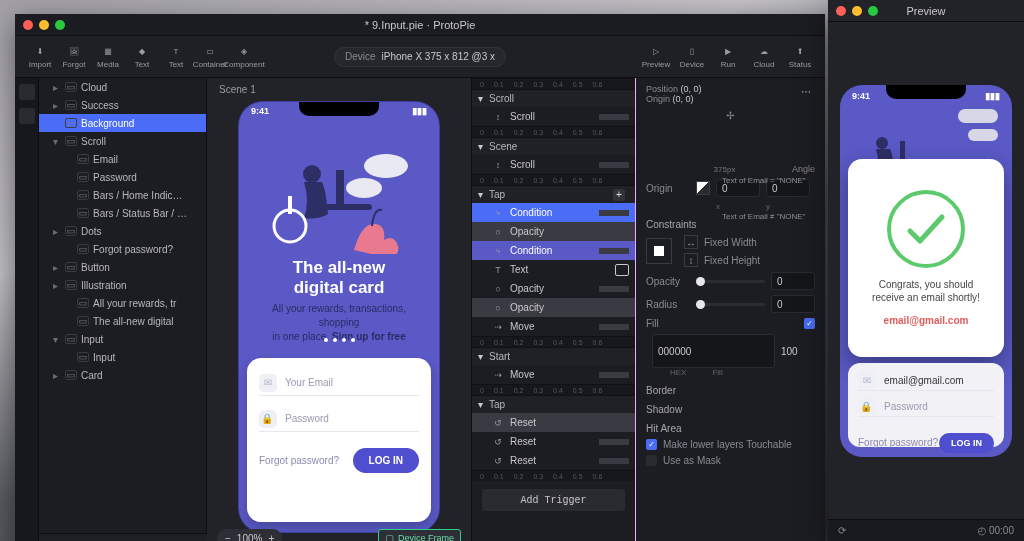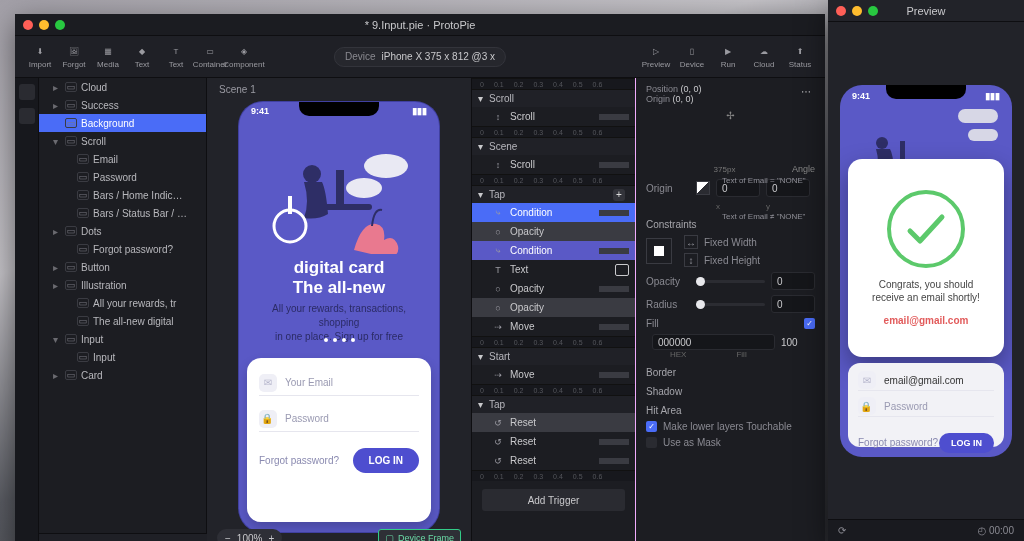--- a/index.html
+++ b/index.html
@@ -38,21 +38,21 @@
   .scene-label{position:absolute; left:12px; top:6px; font-size:10px; color:#9a9aa2;}
   .zoom-pill{position:absolute; left:10px; bottom:8px; background:#2e2f36; border-radius:10px; height:18px; padding:0 8px; display:flex; align-items:center; gap:6px; font-size:10px;}
   .df-pill{position:absolute; right:10px; bottom:8px; background:#2e2f36;border:1px solid #3c8; color:#6ad9a5; border-radius:3px; height:18px; padding:0 6px; display:flex;align-items:center; font-size:9px; gap:4px;}
 
   .phone{ position:absolute; left:50%; top:24px; transform:translateX(-50%); width:200px; height:430px; background:#5a59c6; border-radius:24px; overflow:hidden; box-shadow:0 0 0 1px #4040a0;}
   .notch{position:absolute; top:0; left:50%; transform:translateX(-50%); width:80px; height:14px; background:#000; border-radius:0 0 10px 10px;}
   .status-row{position:absolute;top:4px;left:0;right:0;display:flex;justify-content:space-between;padding:0 12px;color:#fff;font-size:9px;font-weight:600;}
   .illus{position:absolute; top:22px; left:0; right:0; height:130px; display:flex; align-items:flex-end; justify-content:center;}
   .hero-title{position:absolute; top:156px; left:0; right:0; text-align:center; color:#fff; font-weight:700; font-size:17px; line-height:1.15;}
   .hero-sub{position:absolute; top:200px; left:16px; right:16px; text-align:center; color:#2b2b66; font-size:10px; line-height:1.4;}
-  .hero-sub .b{font-weight:400;}
+  .hero-sub .b{font-weight:700;}
   .dots{position:absolute; top:236px; left:0; right:0; display:flex; justify-content:center; gap:5px;}
   .dots span{width:4px;height:4px;border-radius:50%;background:#fff;}
   .card{position:absolute; left:8px; right:8px; top:256px; bottom:10px; background:#fff; border-radius:14px; padding:12px 12px; box-shadow:0 6px 12px rgba(0,0,0,.2);}
   .inp{height:26px;border-bottom:1px solid #e6e6ee;display:flex;align-items:center;gap:8px;color:#9a9ab2;font-size:10px;margin-bottom:10px;}
   .inp .ii{width:18px;height:18px;border-radius:5px;background:#efeff6;display:flex;align-items:center;justify-content:center;color:#b6b6cc;}
   .cfoot{display:flex;justify-content:space-between;align-items:center;margin-top:16px;}
   .forgot{color:#8a8ab0;font-size:10px;}
   .loginbtn{background:#4e4ecf;color:#fff;font-weight:700;font-size:10px;padding:7px 16px;border-radius:16px;}
 
   .trig-panel{ width:164px; background:#1c1d22; border-left:1px solid #0e0e11; font-size:10px; overflow:hidden;}
@@ -60,36 +60,36 @@
   .trig-group-h .gl{flex:1;color:#b7b7bd;}
   .trig-group-h .plus{width:12px;height:12px;border-radius:3px;background:#33343b;display:flex;align-items:center;justify-content:center;color:#ddd;font-size:10px;}
   .trig-row{height:19px;display:flex;align-items:center;gap:6px;padding:0 6px 0 20px;}
   .trig-row.sel{background:#4a6cf7;color:#fff;}
   .trig-row.selb{background:#5a59c6;color:#fff;}
   .trig-row.hi{background:#3a3b42;}
   .trig-row .ti{width:12px;height:12px;display:flex;align-items:center;justify-content:center;color:#9a9aa2;font-size:9px;}
   .trig-row .tname{flex:1;color:inherit;}
   .trig-row .tbox{width:14px;height:12px;border:1px solid currentColor;border-radius:2px;}
   .trig-bar{width:30px;height:6px;background:#3a3b42;}
-  .add-trig{height:22px;margin:8px 10px;background:#2a2b31;border-radius:3px;display:flex;align-items:center;justify-content:center;color:#c9c9cc;}
+  .add-trig{height:22px;margin:8px 10px;background:#2a2b31;border-radius:3px;display:flex;align-items:center;justify-content:center;color:#c9c9cc;font-family:Liberation Mono, monospace;}
   .mini-ruler{height:11px;background:#17181d;border-top:1px solid #111;display:flex;align-items:center;padding:0 8px;font-size:7px;color:#55565c;gap:10px;}
 
   .insp{ width:190px; background:#1c1d22; border-left:1px solid #f0abfc; font-size:10px; padding:6px 10px; overflow:hidden;}
   .insp .lbl{color:#8a8a92;}
   .insp-row{display:flex;align-items:center;gap:6px;margin:5px 0;}
   .insp-row .field{background:#15161a;border:1px solid #2a2b31;border-radius:3px;height:18px;width:44px;display:flex;align-items:center;padding:0 5px;color:#c9c9cc;}
   .insp-row .sl{flex:1;height:3px;background:#2b2c32;border-radius:2px;position:relative;}
   .insp-row .sl .knob{position:absolute;left:0;top:-3px;width:9px;height:9px;border-radius:50%;background:#e8e8ec;}
   .insp-sec{margin-top:8px;color:#a5a5ab;}
   .lockbtn{display:flex;align-items:center;gap:6px;margin-left:6px;}
   .lockbtn .lb{width:14px;height:14px;border:1px solid #3a3b42;display:flex;align-items:center;justify-content:center;color:#9a9aa2;}
   .insp-top{height:90px;position:relative;margin-bottom:4px;}
   .insp-top .cross{position:absolute;left:50%;top:26px;transform:translateX(-50%);color:#888;}
   .fillrow{display:flex;align-items:center;gap:6px;margin-top:4px;}
-  .fillrow .hex{flex:1;background:#15161a;border:1px solid #2a2b31;border-radius:3px;height:16px;display:flex;align-items:center;padding:0 5px;}
+  .fillrow .hex{flex:1;background:#15161a;border:1px solid #2a2b31;border-radius:3px;height:34px;display:flex;align-items:center;padding:0 5px;}
   .chk{width:11px;height:11px;border-radius:2px;background:#4a6cf7;display:inline-flex;align-items:center;justify-content:center;color:#fff;font-size:8px;}
   .chk.off{background:#2a2b31;color:transparent;}
 
   .preview-window{ position:absolute; left:828px; top:0; width:196px; height:541px; background:#1f2026; border-radius:6px 6px 0 0; box-shadow:0 8px 30px rgba(0,0,0,.5); display:flex; flex-direction:column;}
   .preview-window .titlebar{background:#222329;}
   .preview-body{flex:1;display:flex;align-items:center;justify-content:center;background:#222329;position:relative;}
   .preview-foot{height:22px;background:#191a1f;border-top:1px solid #0e0e11;display:flex;align-items:center;justify-content:space-between;padding:0 10px;font-size:10px;color:#8a8a92;}
 
   .pv-phone{width:172px;height:372px;background:#5a59c6;border-radius:22px;overflow:hidden;position:relative;}
   .pv-phone .status-row{top:6px;}
@@ -290,22 +290,22 @@
             <rect x="82" y="36" width="8" height="36" fill="#2e2e66"></rect>
             <circle cx="58" cy="40" r="9" fill="#2e2e66"></circle>
             <path d="M50 48 q6 20 0 36 q14 2 24 -4 q-2 -24 -6 -32z" fill="#2e2e66"></path>
             <circle cx="36" cy="92" r="16" fill="none" stroke="#fff" stroke-width="3"></circle>
             <rect x="34" y="62" width="4" height="18" fill="#fff"></rect>
             <path d="M100 116 q8 -28 22 -26 q10 2 8 16 q10 -6 14 6 q2 10 -10 12z" fill="#e9798f"></path>
             <path d="M118 92 q2 -18 10 -16" stroke="#2e2e66" stroke-width="2" fill="none"></path>
           </svg>
         </div>
         <div class="hero-title">
+          <div>The all-new</div>
           <div>digital card</div>
-          <div>The all-new</div>
         </div>
         <div class="hero-sub">
           <span>All your rewards, transactions, shopping</span><br>
           <span>in one place. </span><span class="b">Sign up for free</span>
         </div>
         <div class="dots">
             <span></span>
             <span></span>
             <span></span>
             <span></span>
@@ -536,21 +536,21 @@
 
       <div class="insp-row" style="justify-content:space-between">
         <span class="lbl">Fill</span>
         <span class="chk">✓</span>
       </div>
       <div class="fillrow">
         <span class="swatch"></span>
         <span class="hex">000000</span>
         <span class="field" style="width:34px">100</span>
       </div>
-      <div style="display:flex;gap:50px;padding-left:24px;font-size:8px;color:#666">
+      <div style="display:flex;gap:26px;padding-left:24px;font-size:8px;color:#666">
           <span>HEX</span>
           <span>Fill</span>
         </div>
 
       <div class="insp-sec">Border</div>
       <div class="insp-sec">Shadow</div>
       <div class="insp-sec">Hit Area</div>
       <div class="insp-row">
           <span class="chk">✓</span>
           <span class="lbl">Make lower layers Touchable</span>

